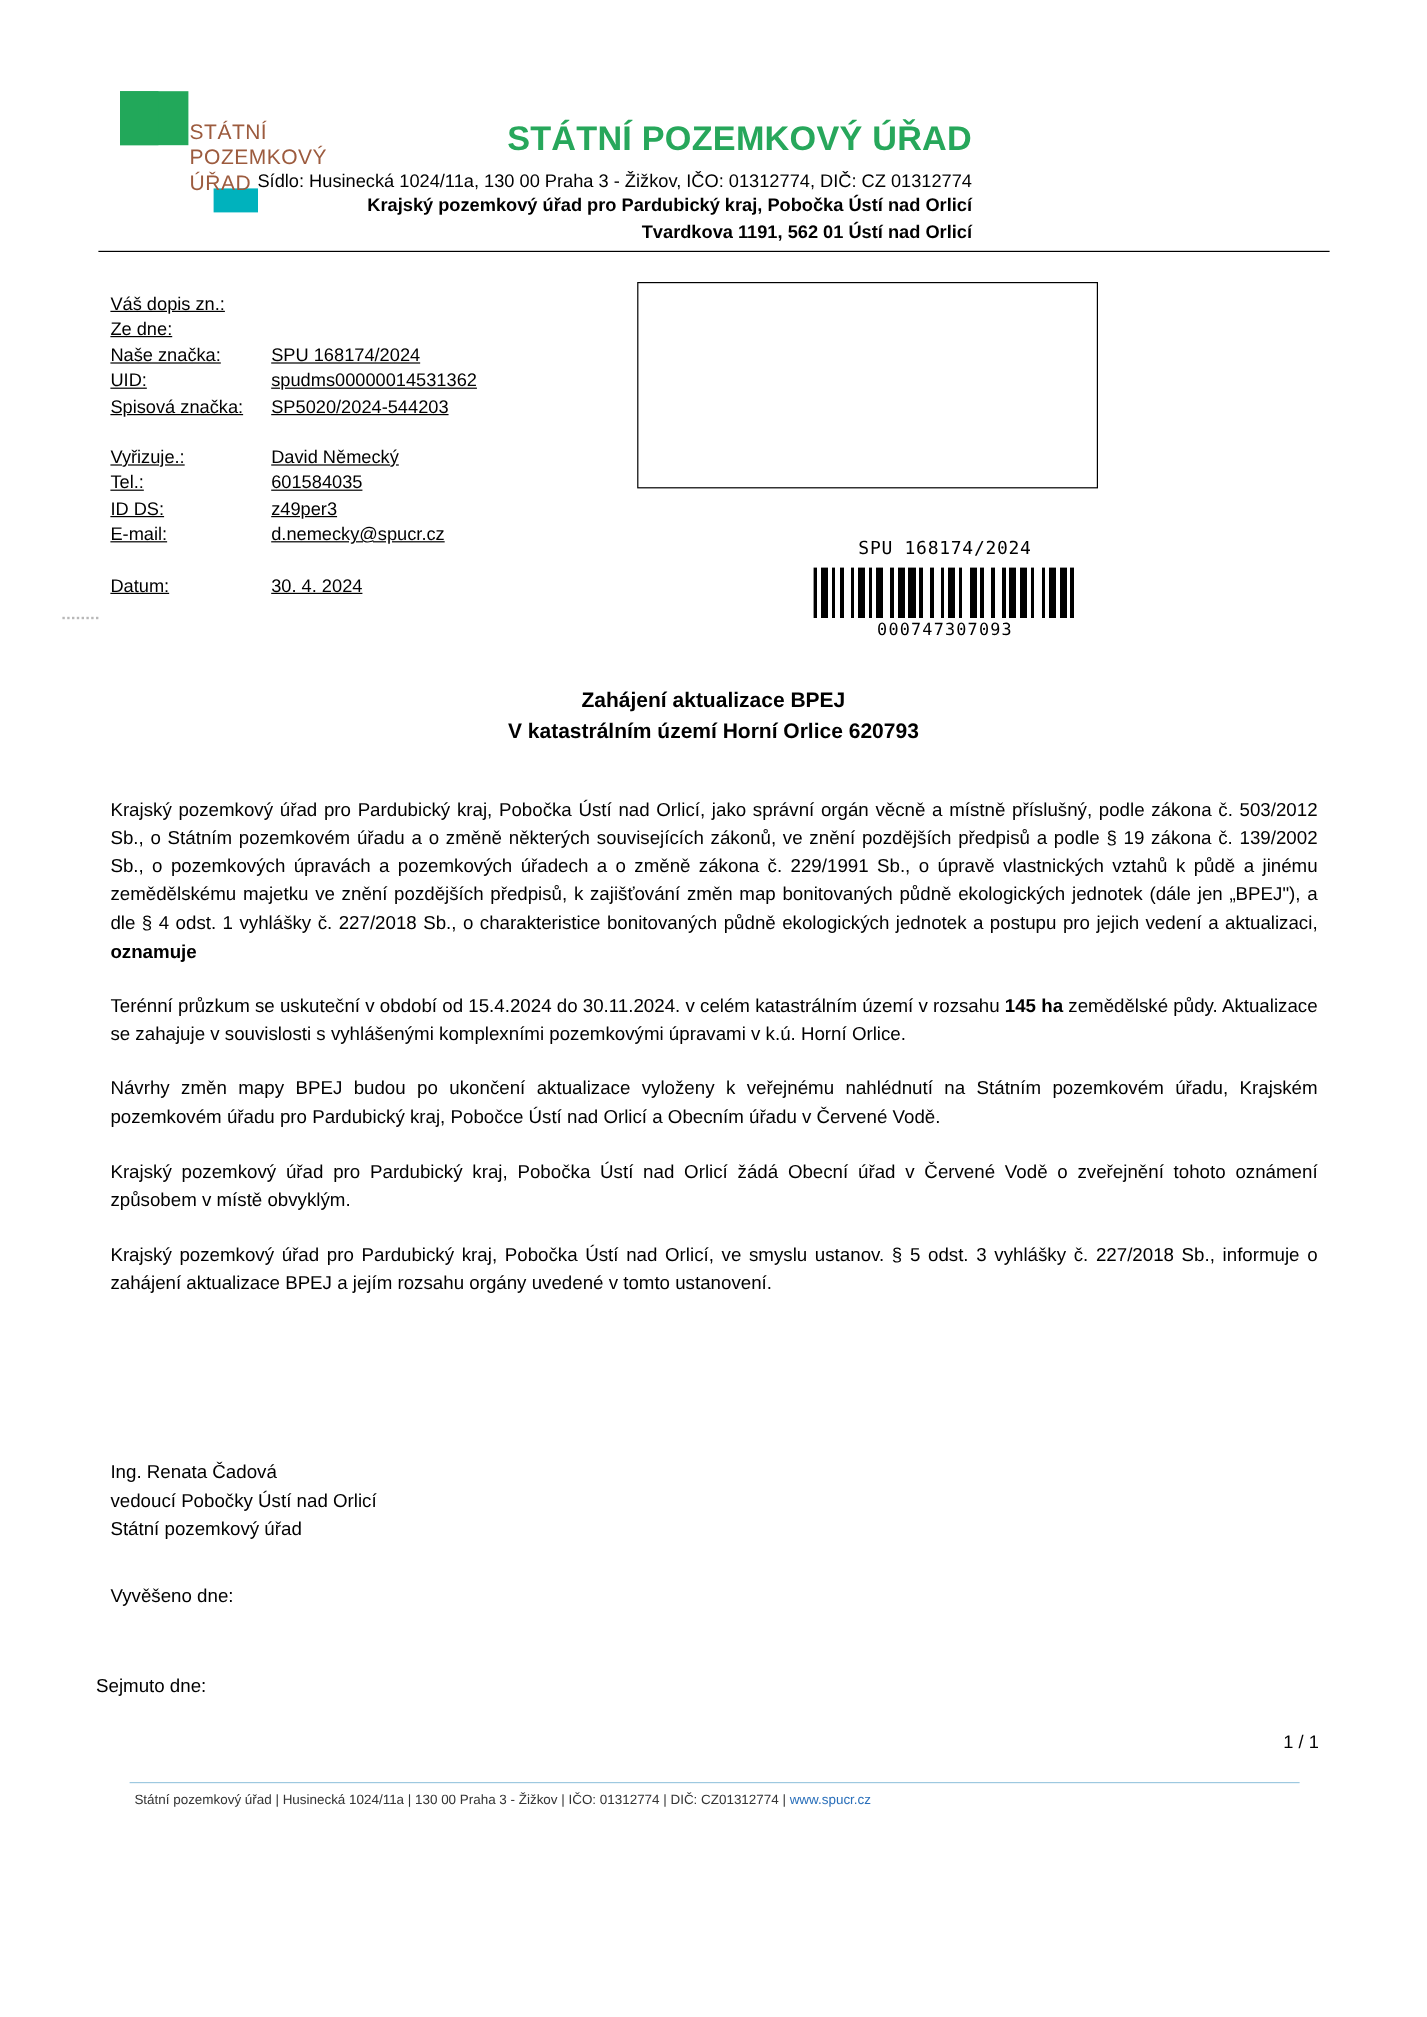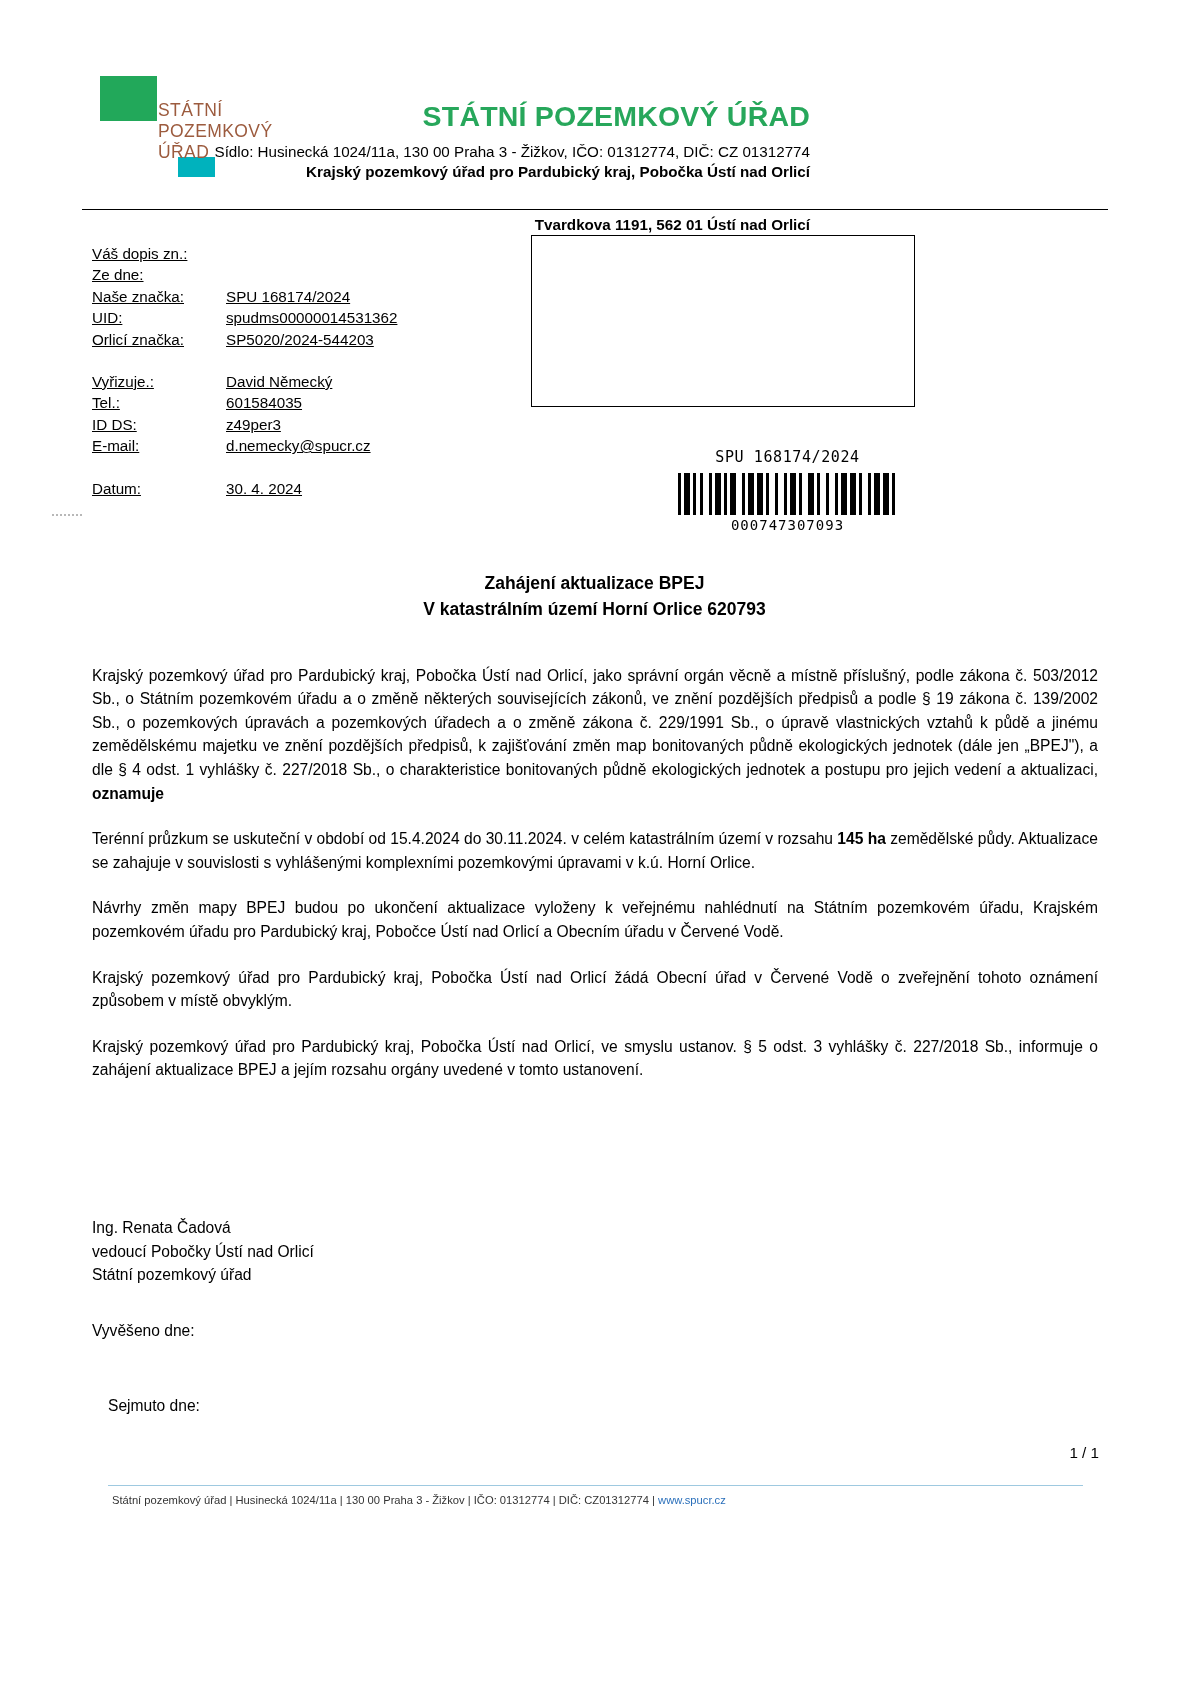--- a/index.html
+++ b/index.html
@@ -93,21 +93,20 @@
     font-weight: bold;
     white-space: nowrap;
   }
   .addr3 {
     position: absolute;
     right: 177px;
     top: 185px;
     font-size: 15.2px;
     font-weight: bold;
     white-space: nowrap;
-    margin-top: 31px;
   }
   .header-rule {
     position: absolute;
     left: 82px;
     top: 209px;
     width: 1026px;
     height: 1px;
     background: #000000;
   }
 
@@ -245,21 +244,21 @@
 
   
   .post-line1 {
     position: absolute;
     left: 92px;
     top: 1322px;
     font-size: 15.6px;
   }
   .post-line2 {
     position: absolute;
-    left: 108px;
+    left: 80px;
     top: 1397px;
     font-size: 15.6px;
   }
 
   
   .page-number {
     position: absolute;
     right: 90px;
     top: 1444px;
     font-size: 15.2px;
@@ -320,21 +319,21 @@
     </div>
     <div class="refrow">
       <span class="reflabel">Naše značka:</span>
       <span class="refvalue">SPU 168174/2024</span>
     </div>
     <div class="refrow">
       <span class="reflabel">UID:</span>
       <span class="refvalue">spudms00000014531362</span>
     </div>
     <div class="refrow">
-      <span class="reflabel">Orlicí značka:</span>
+      <span class="reflabel">Spisová značka:</span>
       <span class="refvalue">SP5020/2024-544203</span>
     </div>
 
     <div class="refgap"></div>
 
     <div class="refrow">
       <span class="reflabel">Vyřizuje.:</span>
       <span class="refvalue">David Německý</span>
     </div>
     <div class="refrow">

